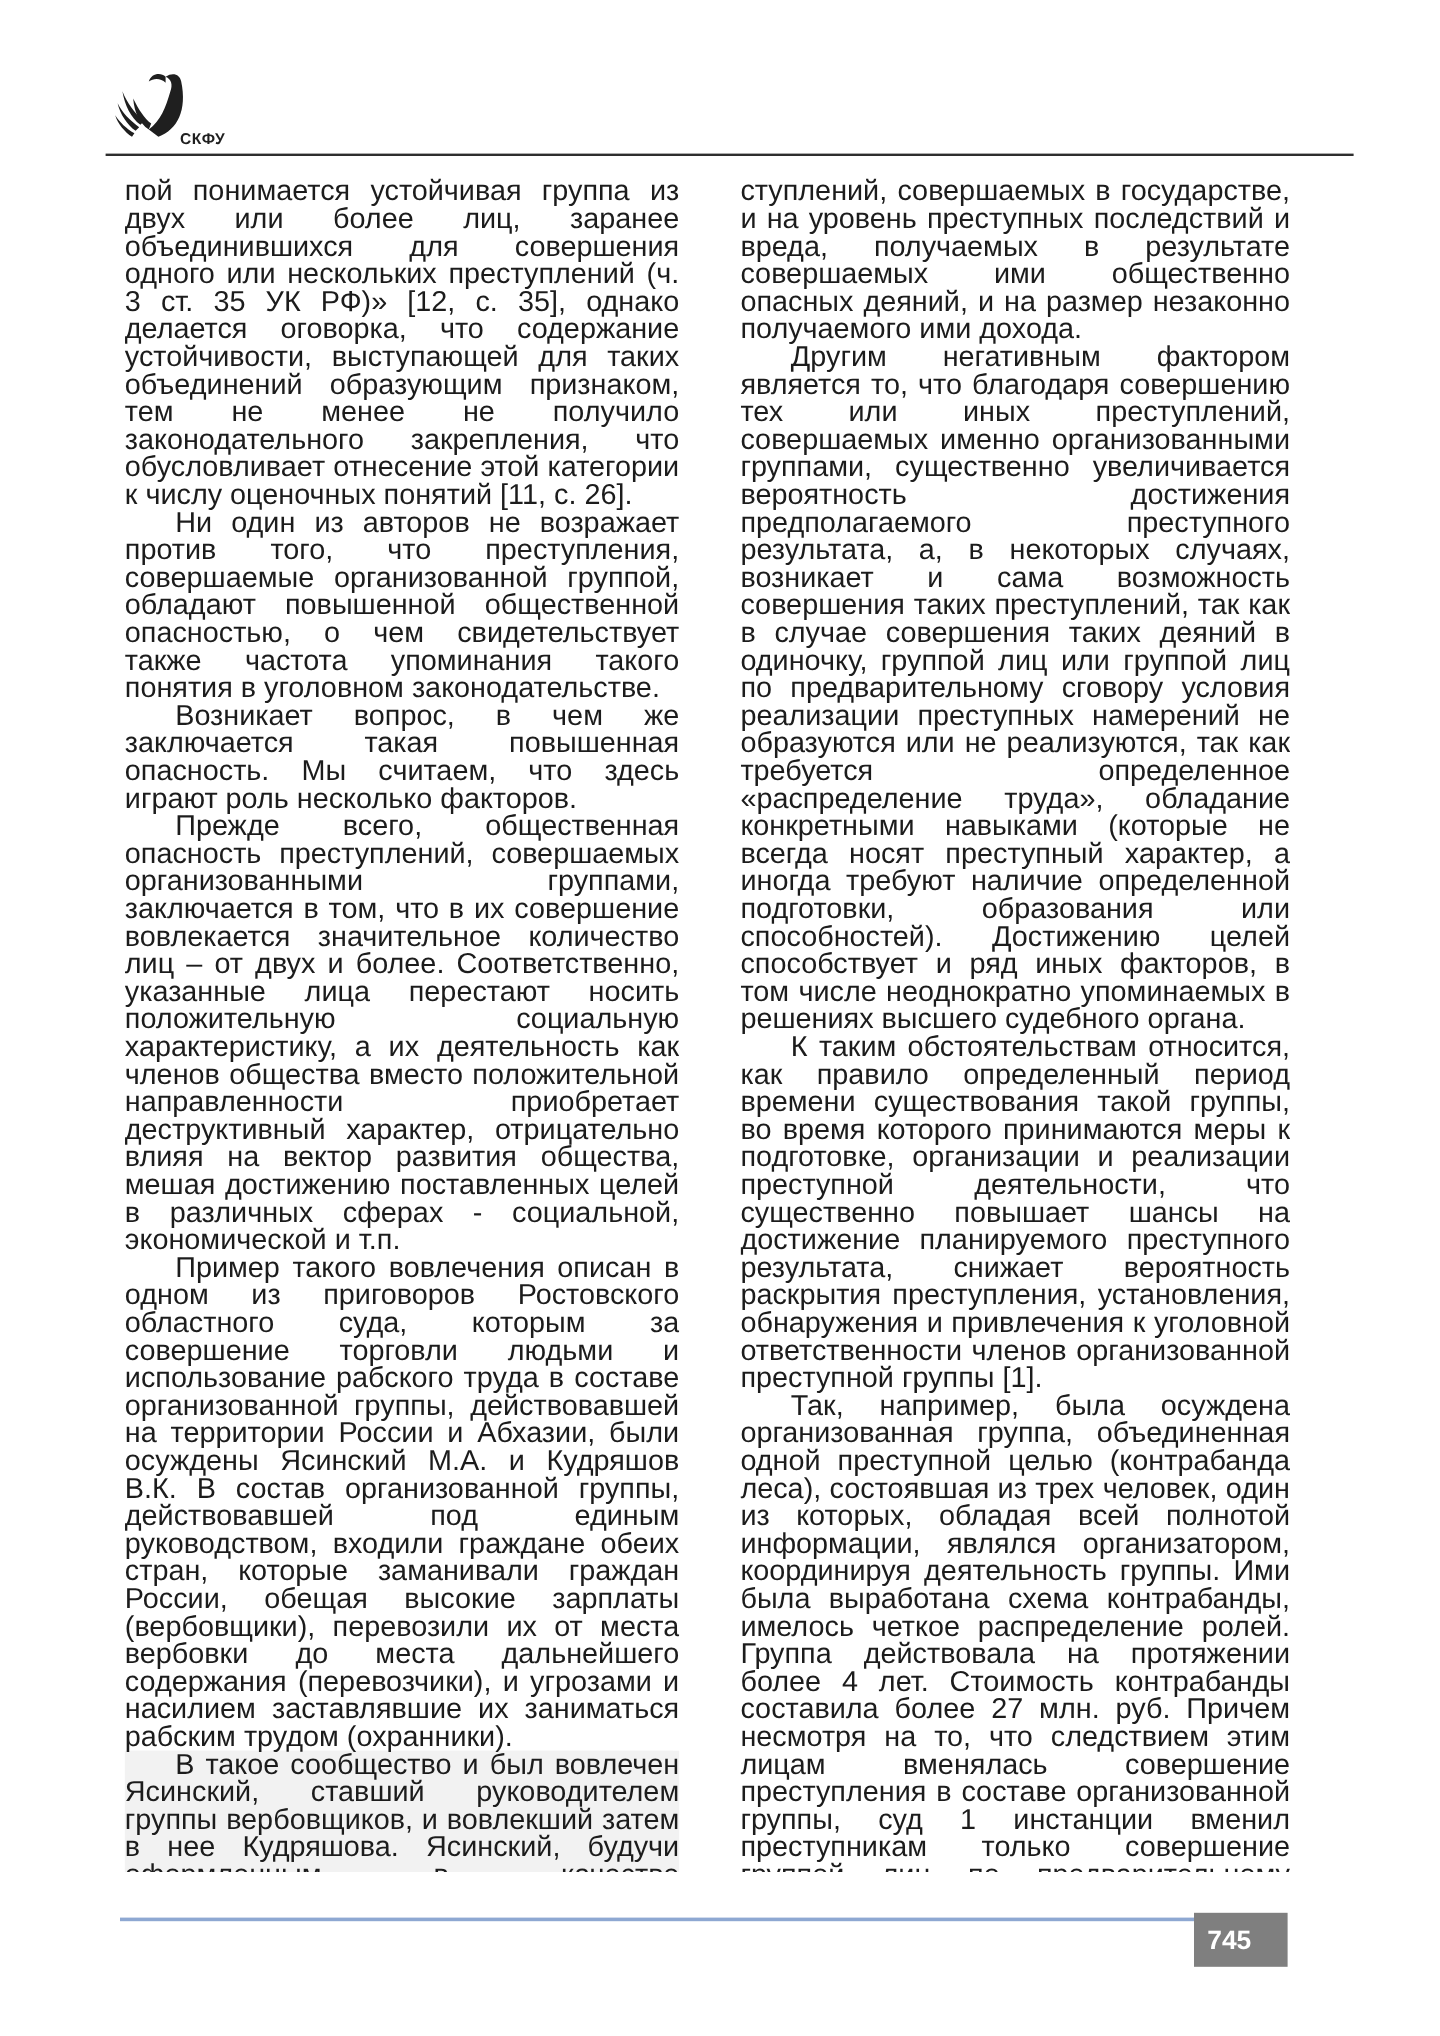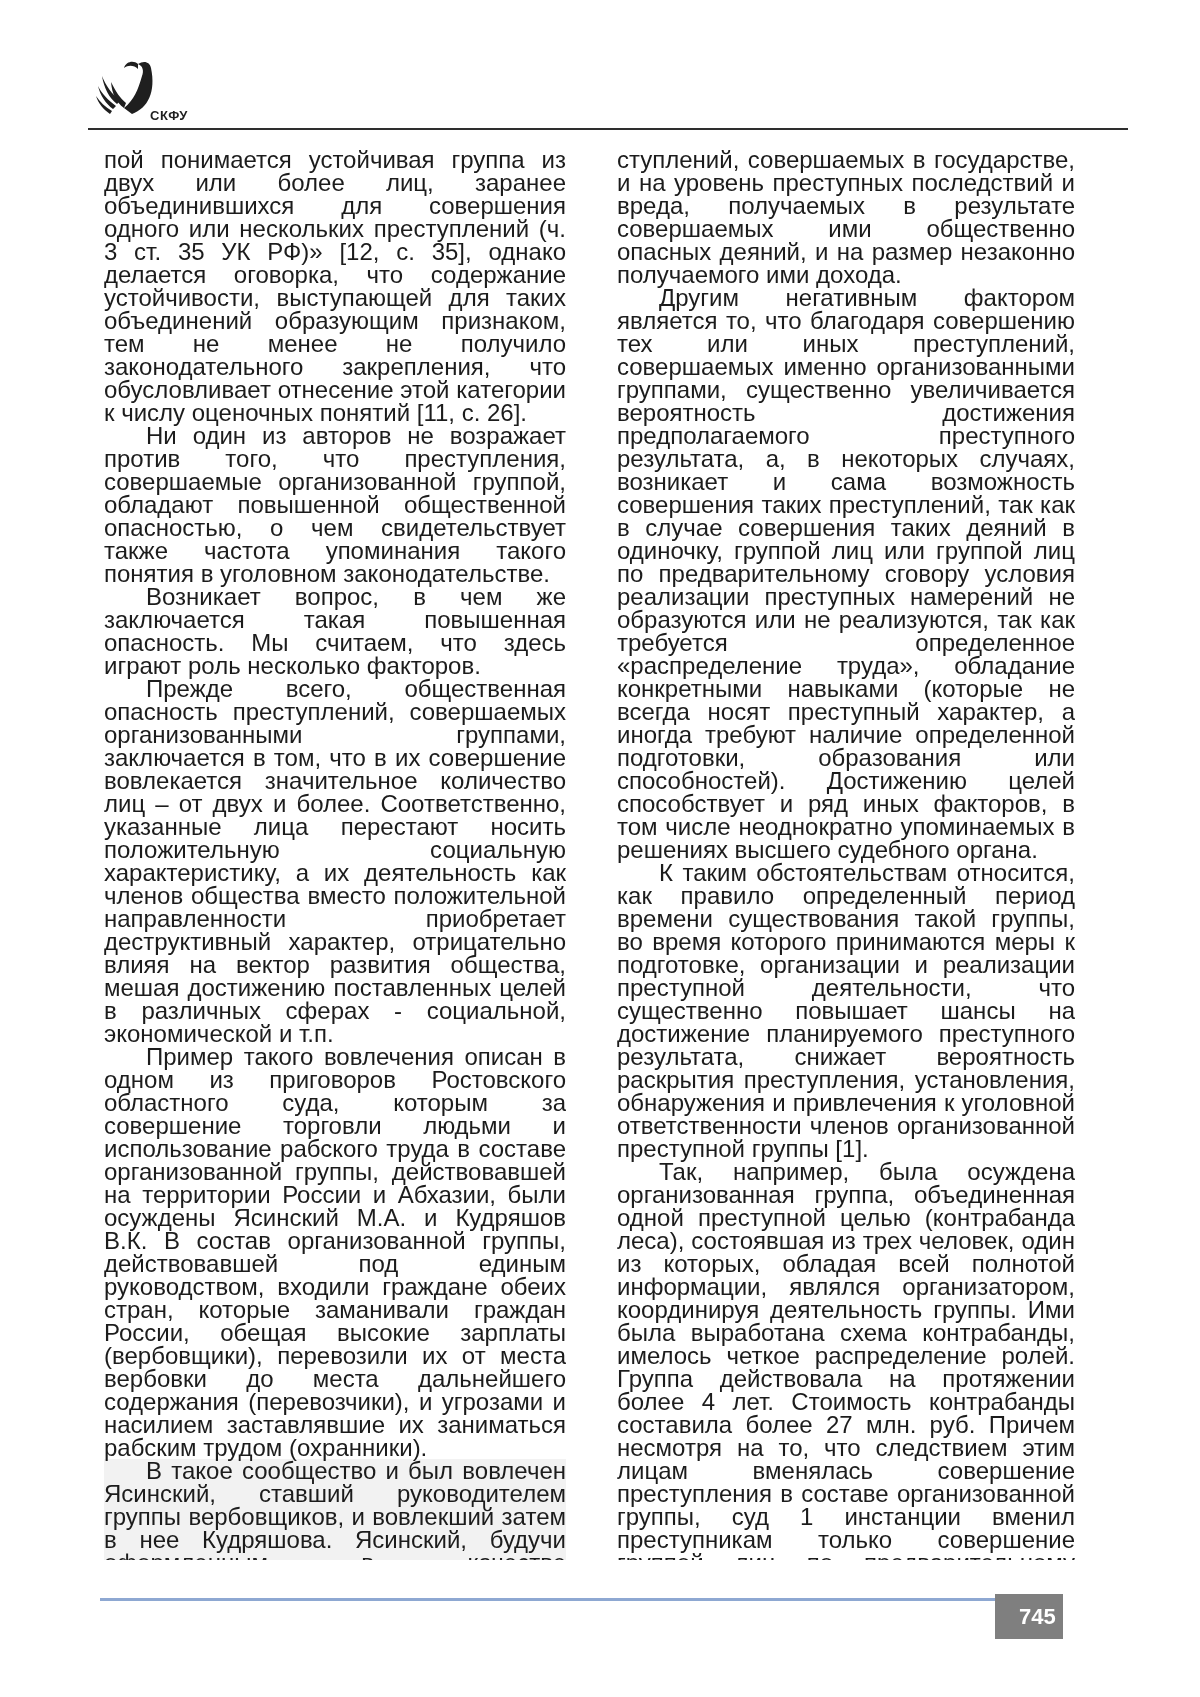--- a/index.html
+++ b/index.html
@@ -74,29 +74,29 @@
     left: 100px;
     top: 1598px;
     width: 918px;
     height: 3px;
     background: var(--footer-rule, #8ea8d2);
   }
   .page-number {
     position: absolute;
     left: 995px;
     top: 1594px;
-    width: 68px;
+    width: 78px;
     height: 45px;
     background: var(--page-badge-bg, #7f7f7f);
     color: var(--page-badge-text, #ffffff);
     font-size: 22px;
     font-weight: bold;
     display: flex;
     align-items: center;
-    padding-left: 24px;
+    padding-left: 11px;
     box-sizing: border-box;
   }
   .logo-text {
     position: absolute;
     left: 26px;
     top: 52px;
     font-size: 13px;
     font-weight: bold;
     color: #1f1f1f;
     letter-spacing: 0.5px;

